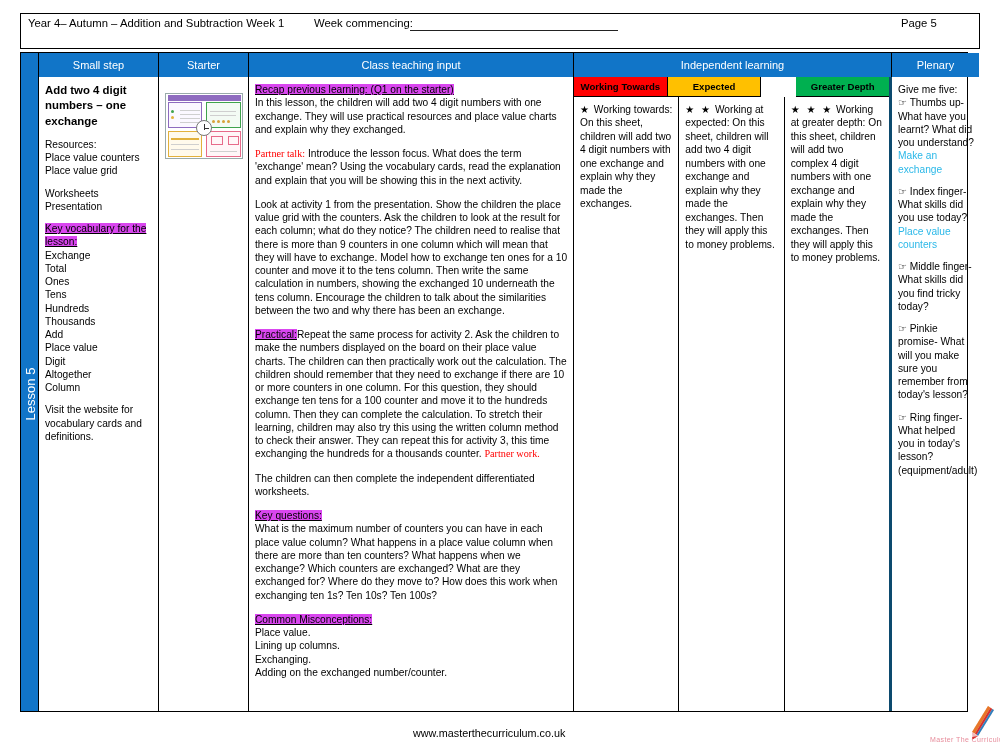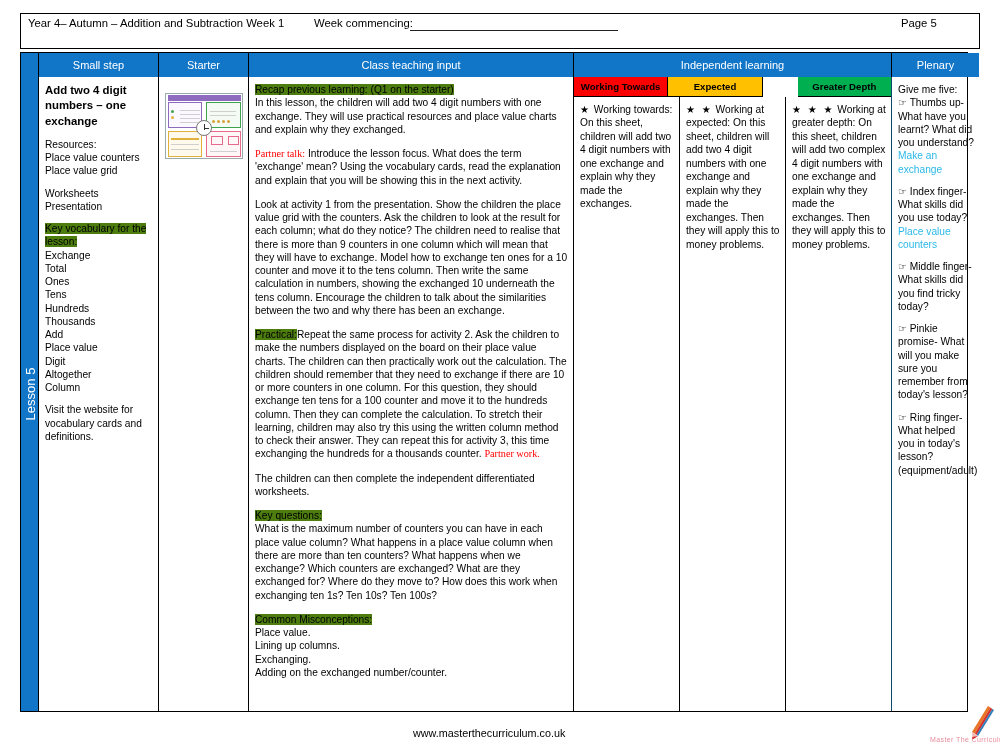--- a/index.html
+++ b/index.html
@@ -74,21 +74,21 @@
     padding: 6px 5px 4px 6px;
     font-size: 10.2px; line-height: 1.30; color: #000;
     overflow: hidden;
   }
 
   
   .col-small { width: 120px; flex: 0 0 120px; }
   .col-small .title { font-weight: bold; font-size: 11.4px; line-height: 1.34; }
   .col-small .ln { display: block; }
   .gap { height: 9px; }
-  .hl-green { background: #4d7c0f; color: #000; }
+  .hl-green { background: #d946ef; color: #000; text-decoration: underline; }
 
   
   .col-start { width: 90px; flex: 0 0 90px; }
   .thumb {
     margin-top: 10px; width: 78px; height: 66px;
     border: 1px solid #9aa; position: relative; overflow: hidden;
     background: #fff;
   }
   .tq { position: absolute; border: 1px solid #bbb; }
   .tq1 { left: 2px; top: 8px; width: 34px; height: 26px; border-color:#8e6bbf; background:#fbf8ff; }
@@ -104,21 +104,21 @@
   .tclock:after  { content:""; position:absolute; left:7px; top:7px; width:5px; height:1px; background:#333; }
   .tline { position:absolute; background:#cfcfcf; height:1px; }
   .tdot  { position:absolute; width:3px; height:3px; border-radius:50%; }
 
   
   .col-class { width: 325px; flex: 0 0 325px; }
   .col-class p { margin-bottom: 11px; }
   .red { color: #FF0000; font-family: Liberation Serif, serif; }
 
   
-  .col-indep { width: 318px; flex: 0 0 318px; border-right: 1px solid #0c4a6e; display: flex; flex-direction: column; }
+  .col-indep { width: 318px; flex: 0 0 318px; border-right: 3px solid #0c4a6e; display: flex; flex-direction: column; }
   .sub-hdr { display: flex; width: 100%; height: 20px; flex: 0 0 20px; }
   .sub-hdr div {
     flex: 1 1 0; font-size: 9.6px; font-weight: bold; color: #000;
     display: flex; align-items: center; justify-content: center;
     border-right: 1px solid #000; border-bottom: 1px solid #000;
   }
   .sub-hdr div:last-child { border-right: none; margin-left: 35px; }
   .sh-wt { background: #FF0000; }
   .sh-ex { background: #FFC000; }
   .sh-gd { background: #00B050; }

